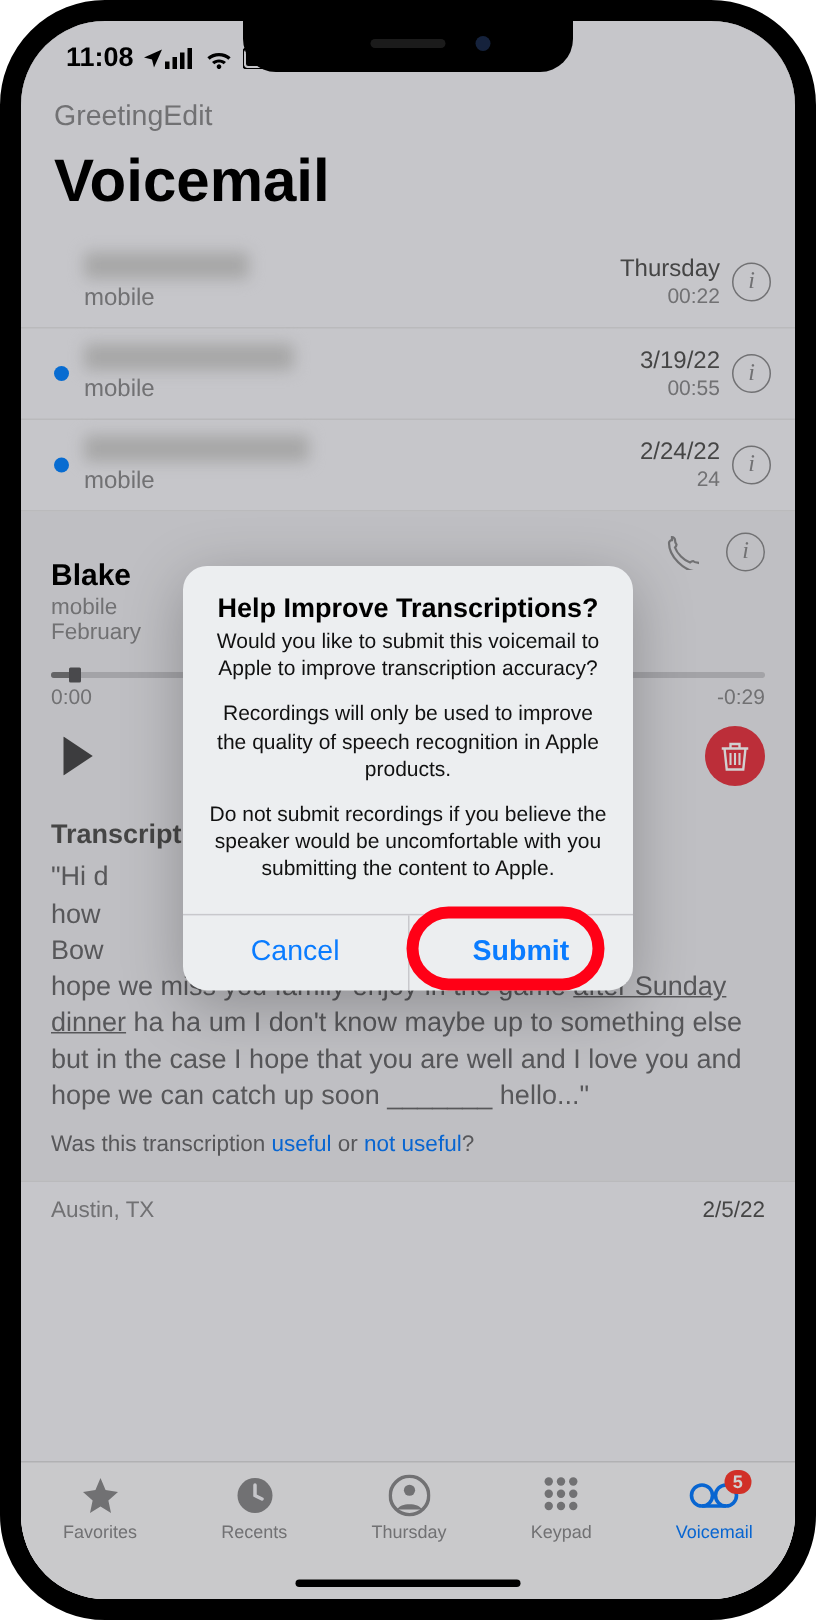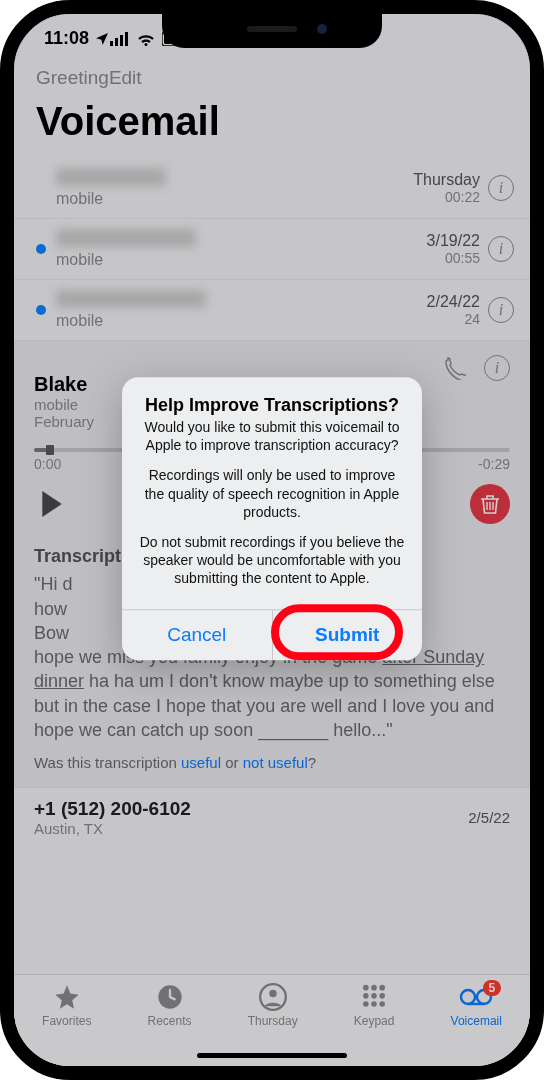--- a/index.html
+++ b/index.html
@@ -237,21 +237,20 @@
         </div>
       </div>
 
       <div class="feedback">
         <span>Was this transcription </span><a href="#">useful</a><span> or </span><a href="#">not useful</a><span>?</span>
       </div>
     </div>
 
     <div class="bottomrow">
       <div class="left">
-        <div class="phone-num">+1 (512) 200-6102</div>
         <div class="loc">Austin, TX</div>
       </div>
       <div class="date">2/5/22</div>
     </div>
 
     <div class="tabbar">
       <div class="tab">
         <div class="ico">
             <svg width="28" height="28" viewBox="0 0 24 24">
               <path d="M12 2l2.9 6.9L22 10l-5.5 4.8L18 22l-6-3.7L6 22l1.5-7.2L2 10l7.1-1.1z" fill="#8a8a8d"></path>

